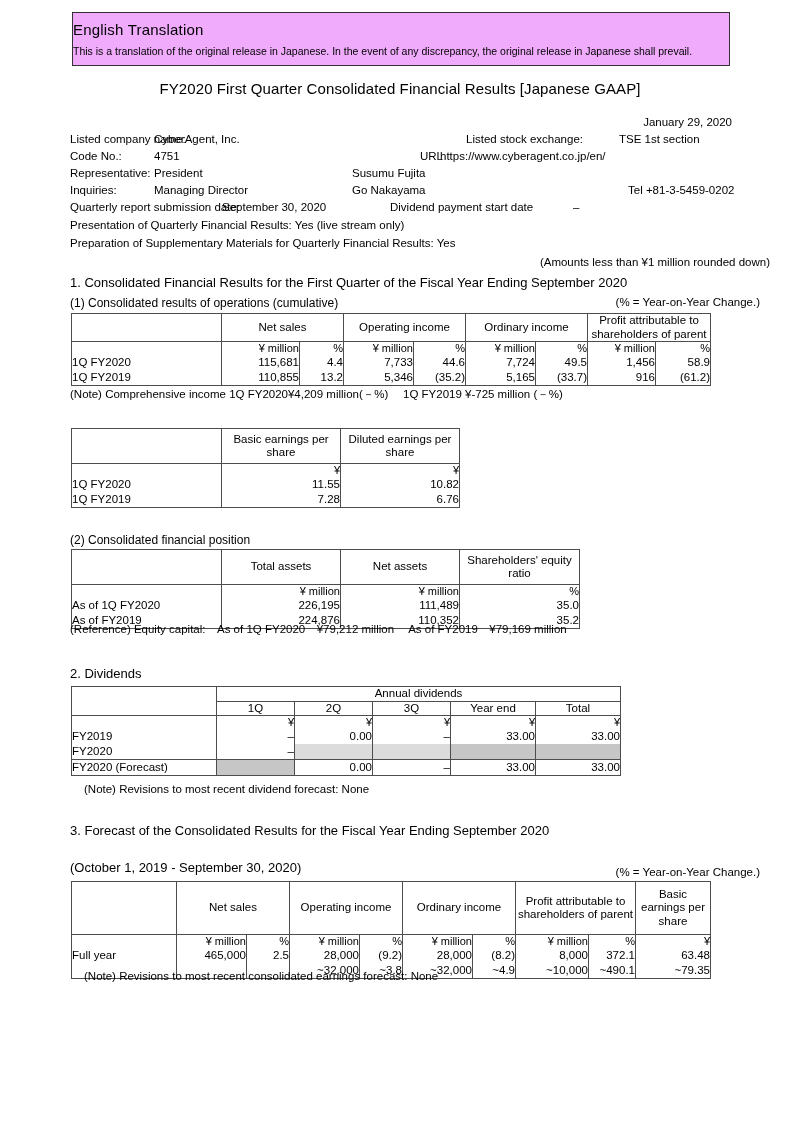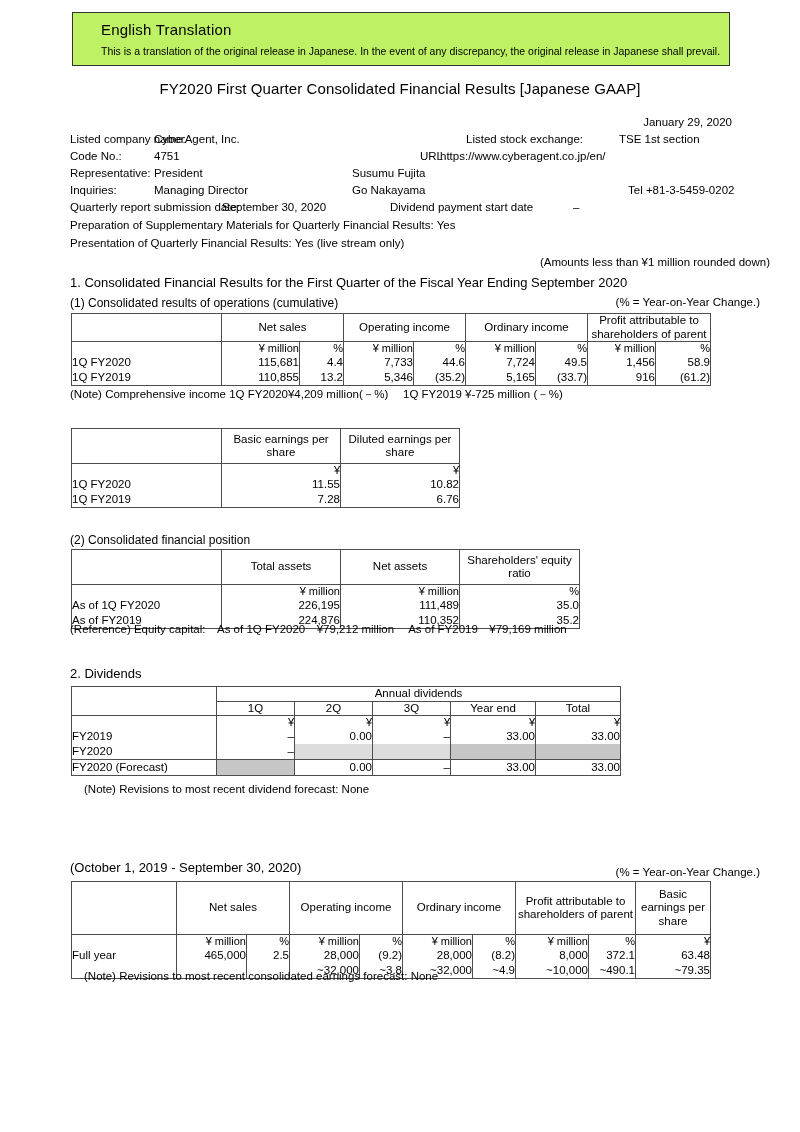--- a/index.html
+++ b/index.html
@@ -24,22 +24,22 @@
   }
 
   
   .trans-box {
     position: absolute;
     left: 72px;
     top: 12px;
     width: 658px;
     box-sizing: border-box;
     border: 1px solid #333;
-    padding: 7px 12px 4px 28px;
-    background: #bef264;
+    padding: 7px 12px 4px 0;
+    background: #f0abfc;
     overflow: hidden;
     height: 54px;
   }
   .trans-title {
     font-size: 15px;
     line-height: 20px;
     letter-spacing: .2px;
   }
   .trans-sub {
     font-size: 10.5px;
@@ -219,22 +219,22 @@
       <span class="c-tel">Tel +81-3-5459-0202</span>
     </div>
 
     <div class="hdr-row">
       <span class="c-left">Quarterly report submission date:</span>
       <span style="position:absolute;left:222px">September 30, 2020</span>
       <span class="c-dps">Dividend payment start date</span>
       <span class="c-dash">–</span>
     </div>
 
+    <div class="hdr-line">Presentation of Quarterly Financial Results: Yes (live stream only)</div>
     <div class="hdr-line">Preparation of Supplementary Materials for Quarterly Financial Results: Yes</div>
-    <div class="hdr-line">Presentation of Quarterly Financial Results: Yes (live stream only)</div>
   </div>
 
   <div class="amt-note">(Amounts less than ¥1 million rounded down)</div>
 
   <div class="sec-head" style="top:275px">1. Consolidated Financial Results for the First Quarter of the Fiscal Year Ending September 2020</div>
   <div class="sub-head" style="top:296px">(1) Consolidated results of operations (cumulative)</div>
   <div class="yoy-note" style="top:296px">(% = Year-on-Year Change.)</div>
 
   <table class="fin" style="left:71px; top:313px; width:639px;">
     <colgroup>
@@ -417,20 +417,21 @@
       <td class="num">0.00</td>
       <td class="num">–</td>
       <td class="num">33.00</td>
       <td class="num">33.00</td>
     </tr>
   </tbody>
     </table>
 
   <div class="note-indent" style="top:783px">(Note) Revisions to most recent dividend forecast: None</div>
 
+  <div class="sec-head" style="top:823px">3. Forecast of the Consolidated Results for the Fiscal Year Ending September 2020</div>
   <div class="sec-head" style="top:860px">(October 1, 2019 - September 30, 2020)</div>
   <div class="yoy-note" style="top:866px">(% = Year-on-Year Change.)</div>
 
   <table class="fin" style="left:71px; top:881px; width:639px;">
     <colgroup>
       <col style="width:105px">
         <col style="width:70px">
         <col style="width:43px">
       <col style="width:70px">
         <col style="width:43px">

